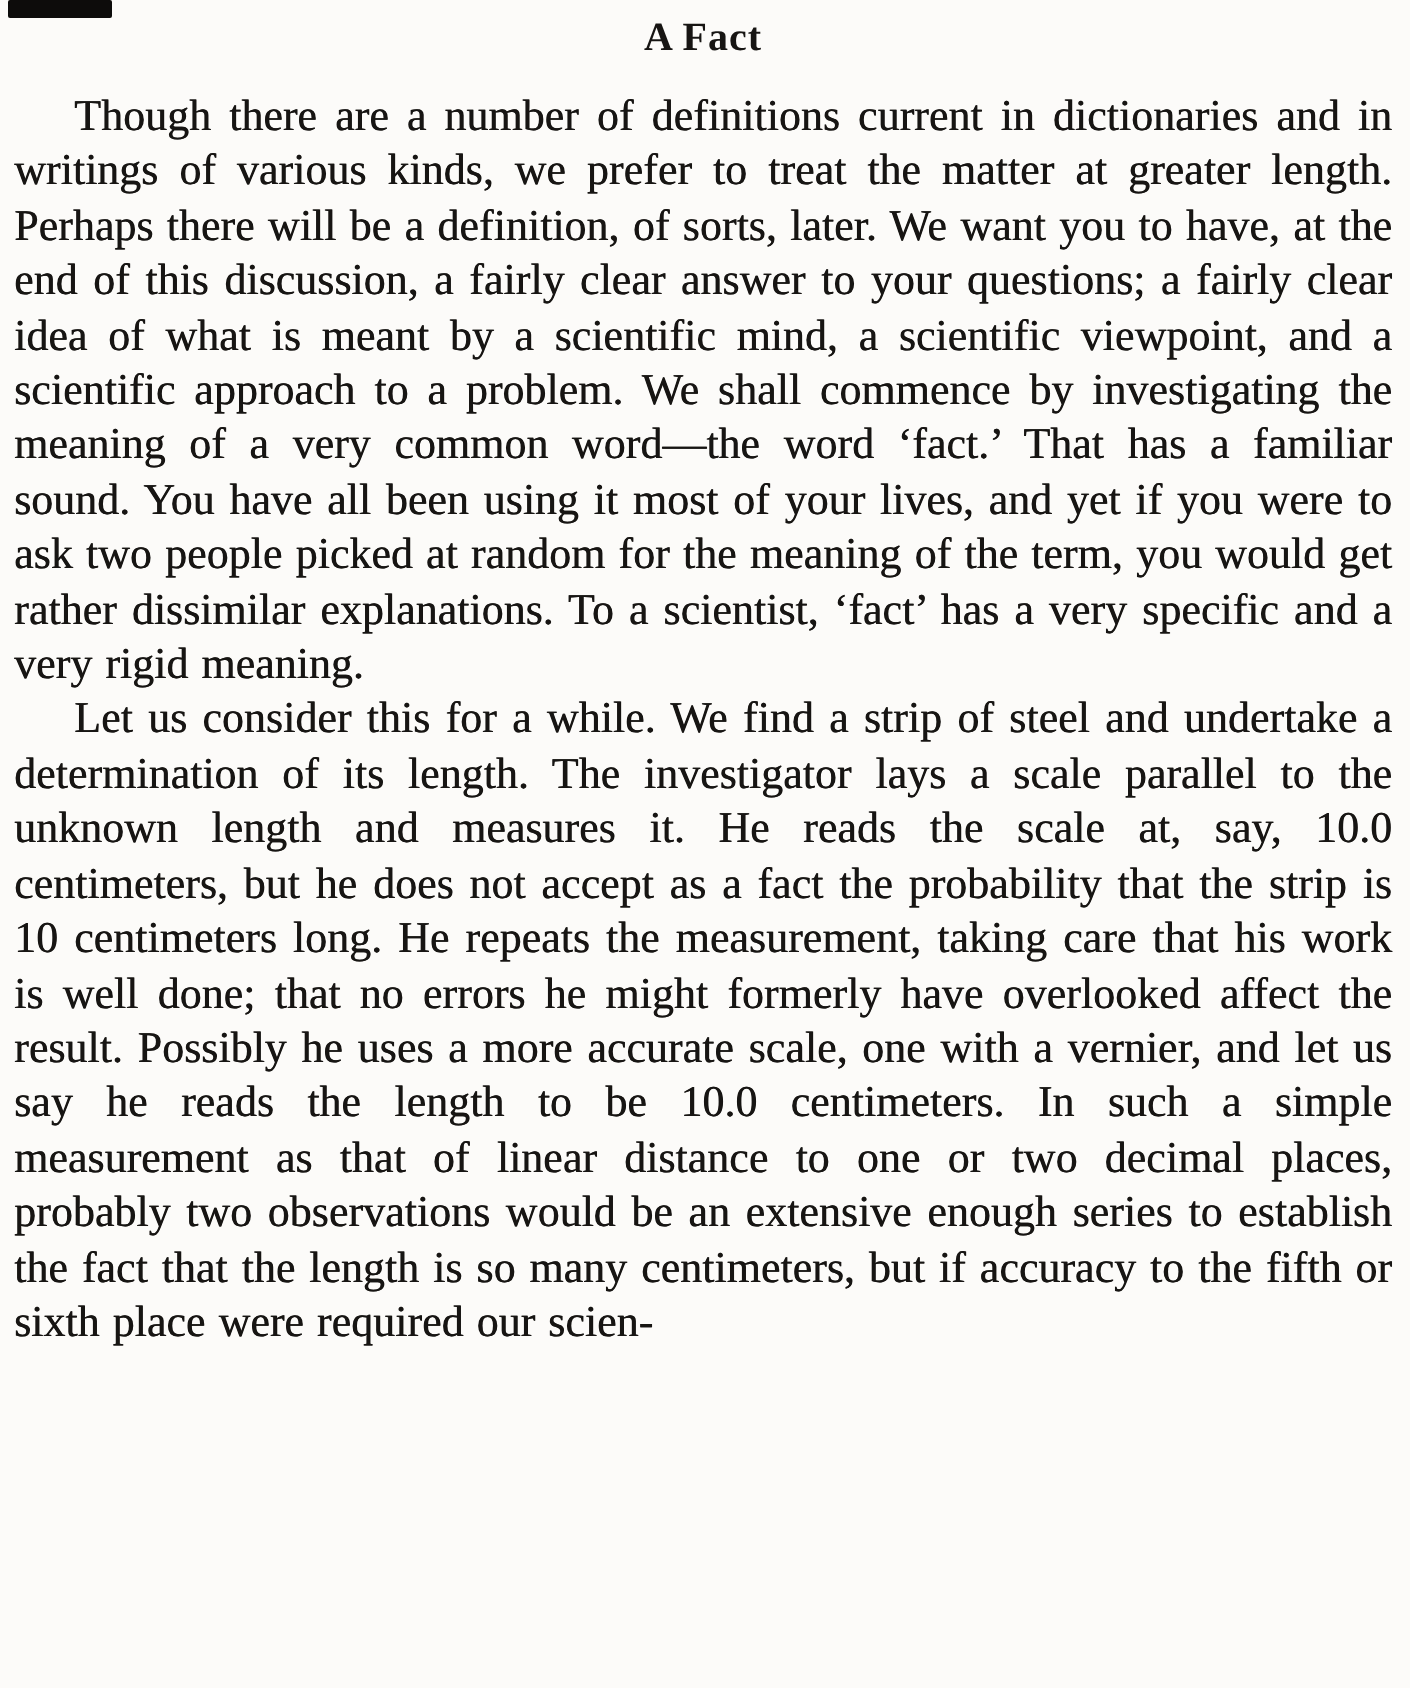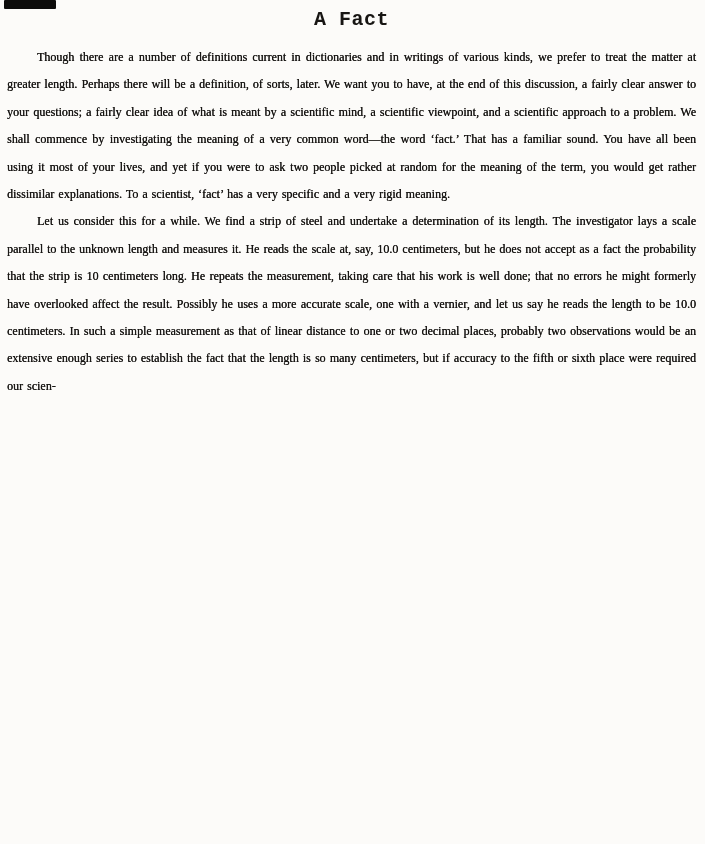--- a/index.html
+++ b/index.html
@@ -28,27 +28,26 @@
     height: 9px;
     background: #0d0c0b;
     border-radius: 1px;
   }
   .title {
     text-align: center;
     font-size: 20px;
     font-weight: bold;
     margin: 2px 0 13px 0;
     letter-spacing: 0.5px;
-    font-family: Liberation Mono, monospace;
   }
   .para {
     margin: 0;
     text-align: justify;
     text-indent: 30px;
-    font-size: 12px;
+    font-size: 22px;
     line-height: 27.4px;
     word-spacing: 1px;
     text-shadow: 0.25px 0 0 currentColor; 
   }
   .para em {
     font-style: italic;
     text-shadow: none;
   }
 </style>
 </head>

